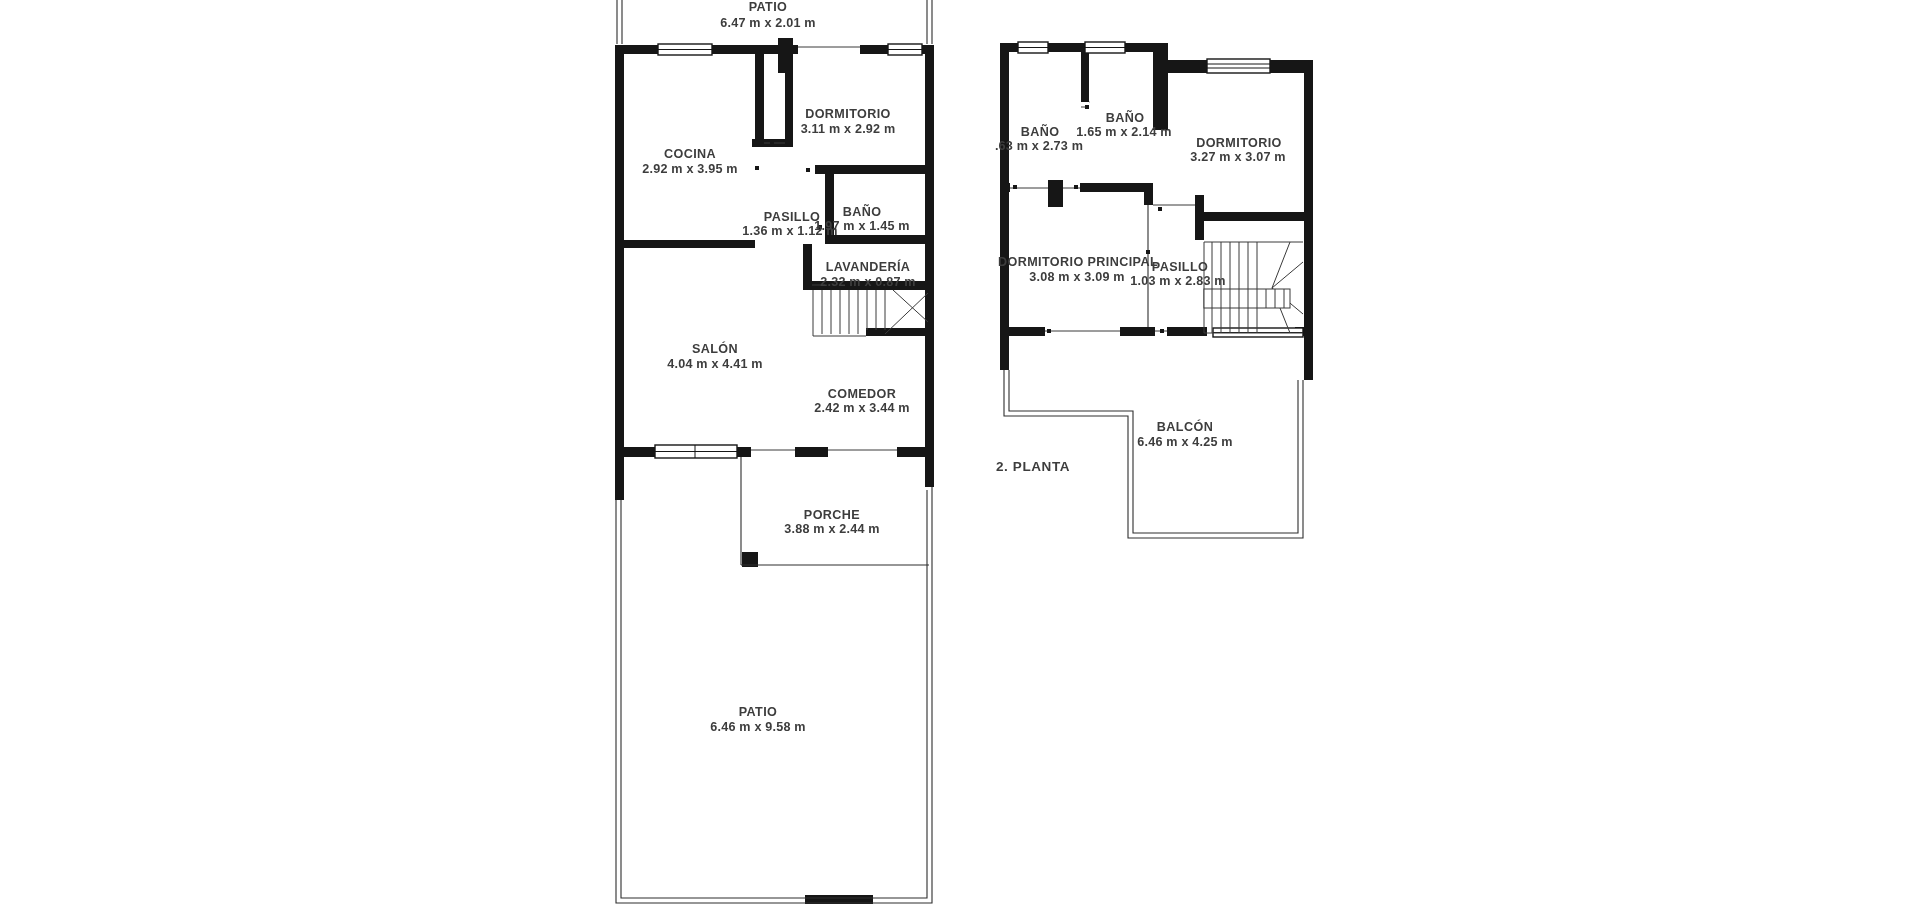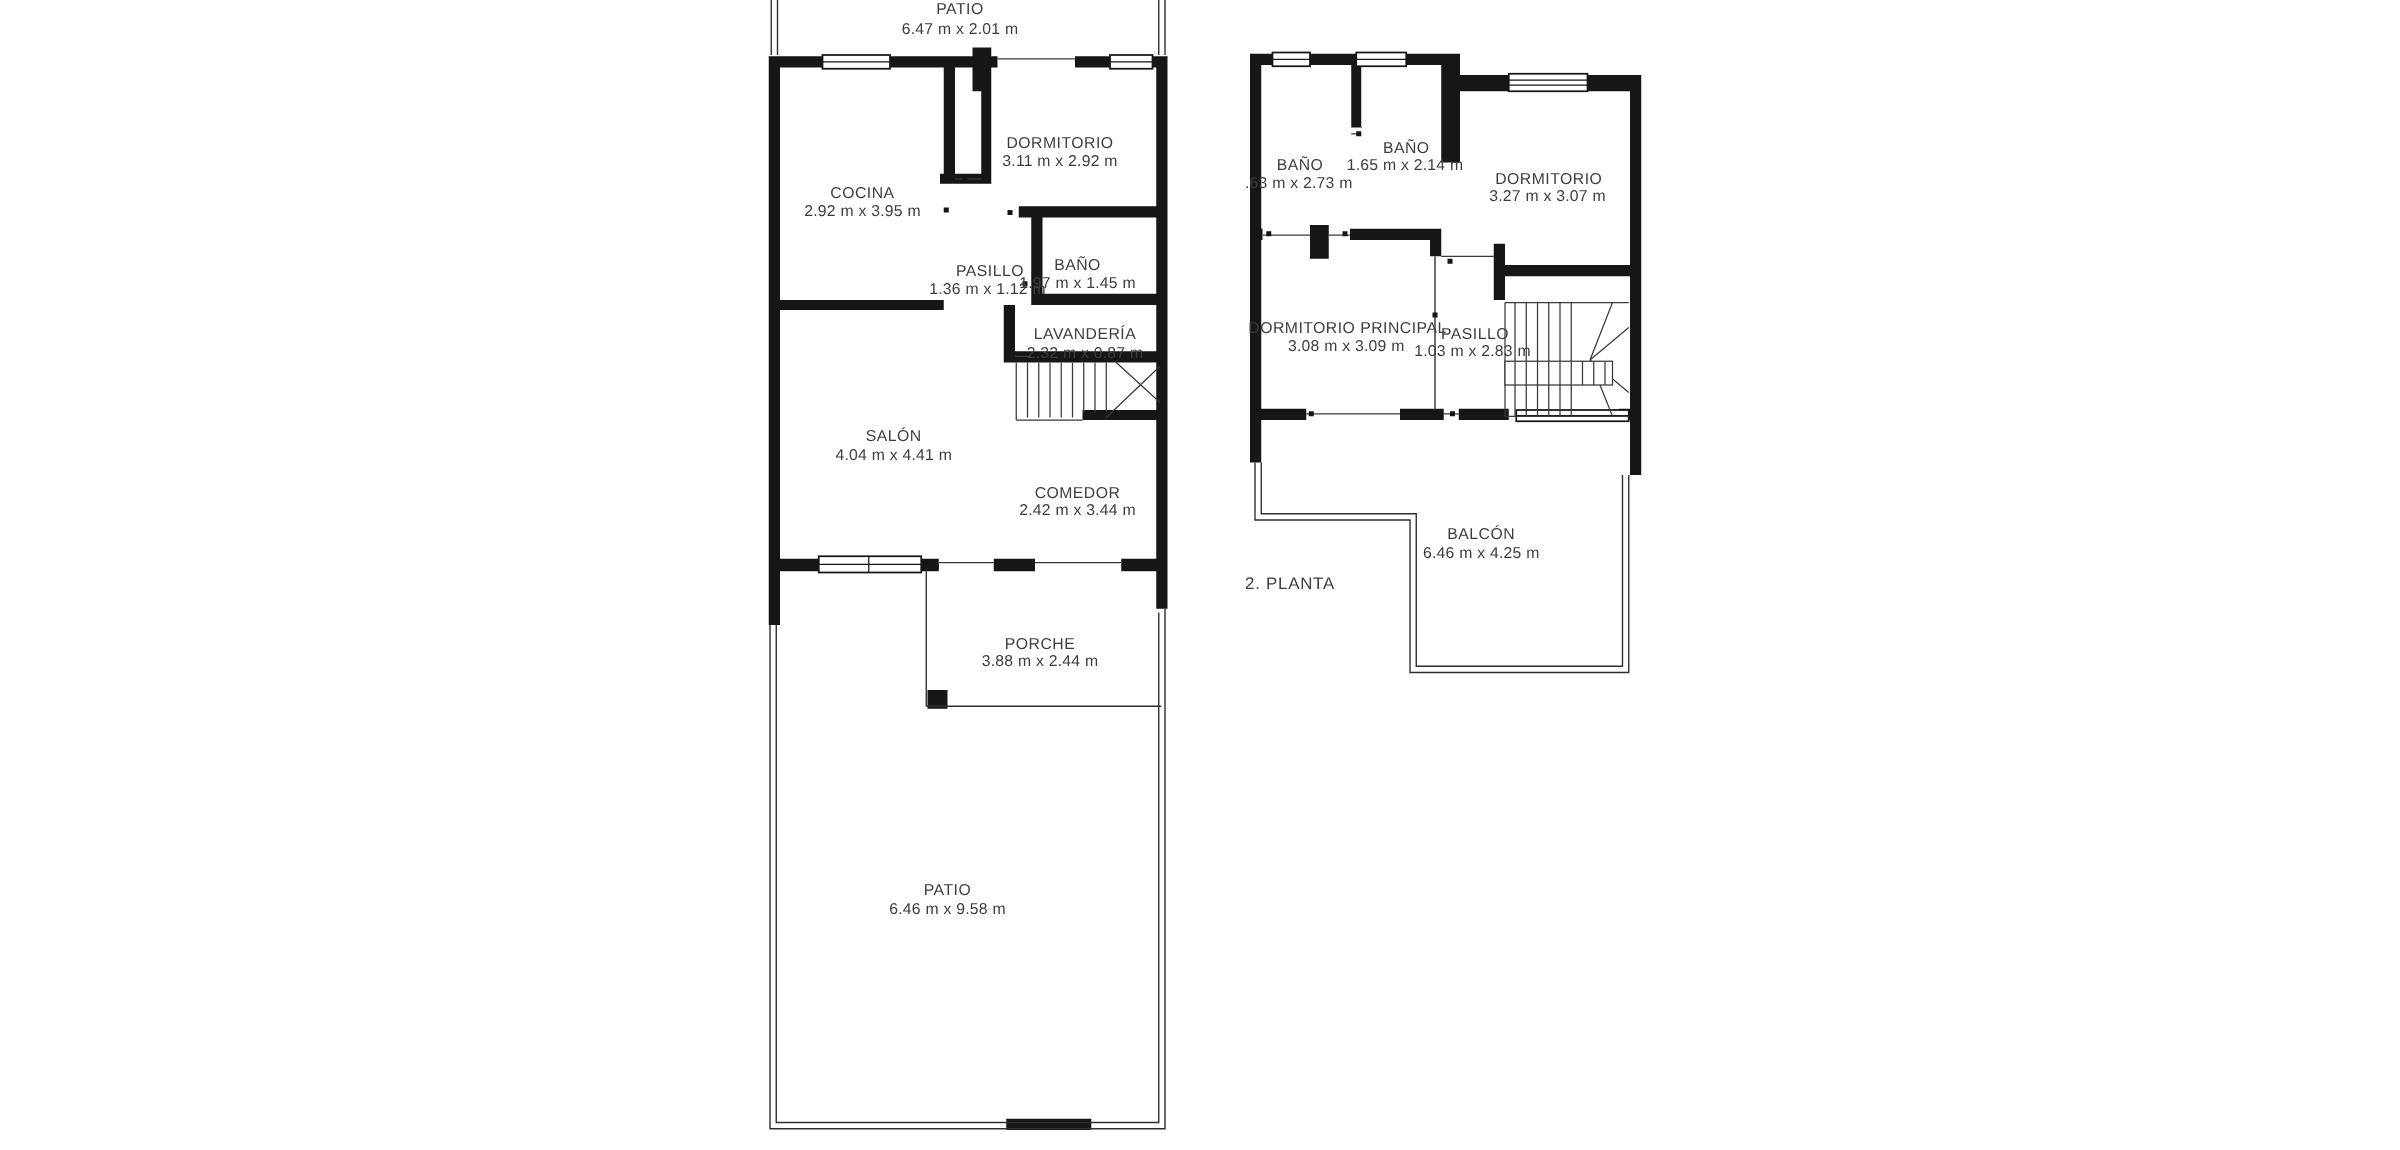--- a/index.html
+++ b/index.html
@@ -1,16 +1,16 @@
 <!DOCTYPE html>
 <html><head>
 <meta charset="utf-8">
 <style>
   html,body{margin:0;padding:0;background:#ffffff;}
-  .stage{position:relative;width:1920px;height:920px;background:#ffffff;overflow:hidden;}
+  .stage{position:relative;width:1920px;height:920px;background:#ffffff;overflow:hidden;font-weight:bold;}
   svg{display:block;}
   .wall{fill:#161616;}
   .thin{stroke:#2e2e2e;stroke-width:1.1;fill:none;}
   .hair{stroke:#3a3a3a;stroke-width:1;fill:none;}
   .winrect{fill:#ffffff;stroke:#161616;stroke-width:1.4;}
   .winline{stroke:#161616;stroke-width:1;fill:none;}
   .stair{stroke:#3a3a3a;stroke-width:1;fill:none;}
   .flight{fill:#ffffff;stroke:#3a3a3a;stroke-width:1;}
   .dot{fill:#161616;}
   text.room, text.dims{

